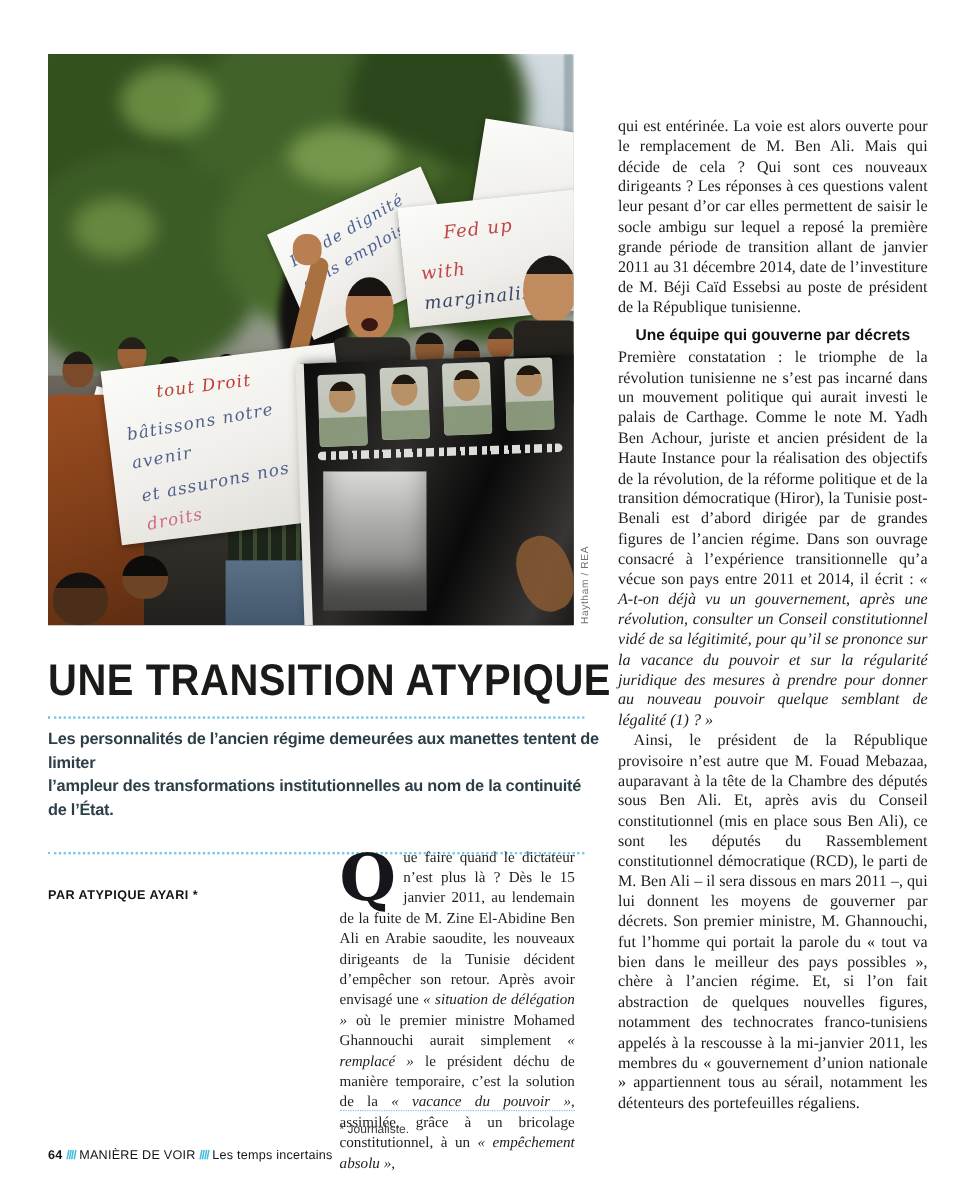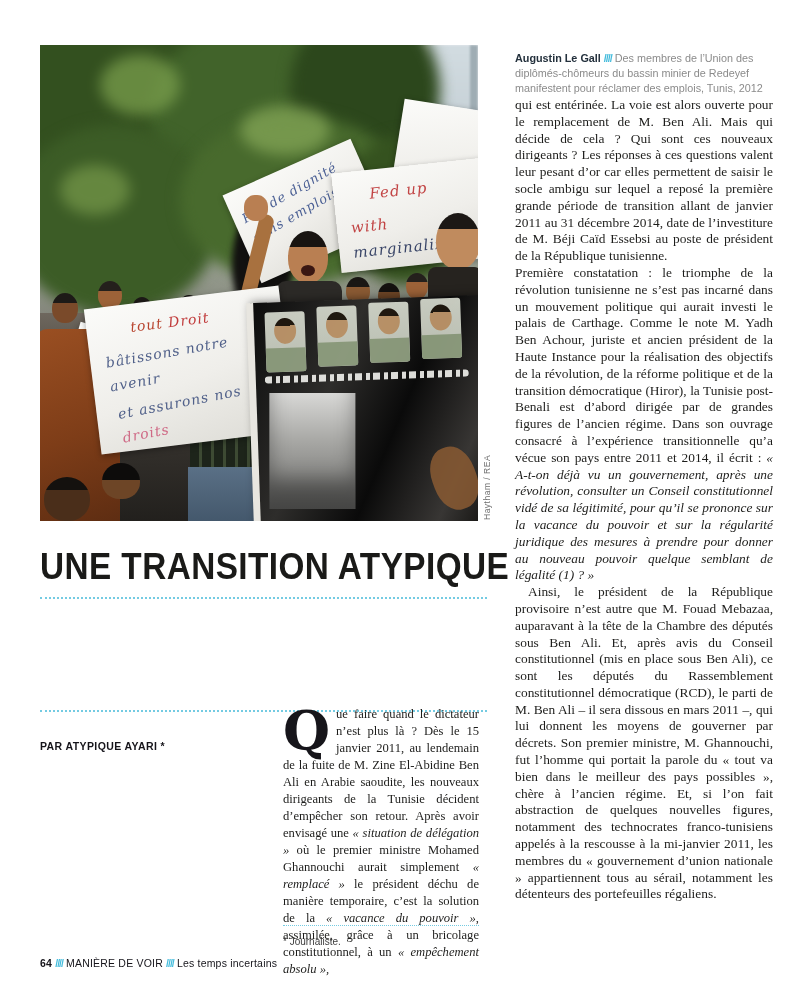--- a/index.html
+++ b/index.html
@@ -177,35 +177,33 @@
         </div>
       <div class="arabic-line" style="left:12px;top:74px;width:204px;"></div>
       <div style="position:absolute;left:14px;top:92px;width:86px;height:116px;
            background:linear-gradient(180deg,#d8d8d6 0%,#a9a9a6 40%,#6a6a68 100%);box-shadow:inset 0 -30px 20px rgba(0,0,0,.35);transform:rotate(2deg);"></div>
       <div class="hand" style="left:176px;top:150px;width:44px;height:64px;background:#8a5a33;opacity:.85;transform:rotate(-18deg);"></div>
     </div>
   </figure>
 
   <div class="photo-credit">Haytham / REA</div>
 
-  <p class="caption">
-    <b>Augustin Le Gall</b>
-    <span class="slashes">////</span>
-    <span>Des membres de l’Union des diplômés-chômeurs du bassin minier de Redeyef manifestent pour réclamer des emplois, Tunis, 2012</span>
-  </p>
 
   <div class="col-right">
     <p>qui est entérinée. La voie est alors ouverte pour le remplacement de M. Ben Ali. Mais qui décide de cela ? Qui sont ces nouveaux dirigeants ? Les réponses à ces questions valent leur pesant d’or car elles permettent de saisir le socle ambigu sur lequel a reposé la première grande période de transition allant de janvier 2011 au 31 décembre 2014, date de l’investiture de M. Béji Caïd Essebsi au poste de président de la République tunisienne.</p>
+    <p class="crosshead">Une équipe qui gouverne par décrets</p>
     <p><span>Première constatation : le triomphe de la révolution tunisienne ne s’est pas incarné dans un mouvement politique qui aurait investi le palais de Carthage. Comme le note M. Yadh Ben Achour, juriste et ancien président de la Haute Instance pour la réalisation des objectifs de la révolution, de la réforme politique et de la transition démocratique (Hiror), la Tunisie post-Benali est d’abord dirigée par de grandes figures de l’ancien régime. Dans son ouvrage consacré à l’expérience transitionnelle qu’a vécue son pays entre 2011 et 2014, il écrit : </span><em>« A-t-on déjà vu un gouvernement, après une révolution, consulter un Conseil constitutionnel vidé de sa légitimité, pour qu’il se prononce sur la vacance du pouvoir et sur la régularité juridique des mesures à prendre pour donner au nouveau pouvoir quelque semblant de légalité (1) ? »</em></p>
     <p class="indent">Ainsi, le président de la République provisoire n’est autre que M. Fouad Mebazaa, auparavant à la tête de la Chambre des députés sous Ben Ali. Et, après avis du Conseil constitutionnel (mis en place sous Ben Ali), ce sont les députés du Rassemblement constitutionnel démocratique (RCD), le parti de M. Ben Ali – il sera dissous en mars 2011 –, qui lui donnent les moyens de gouverner par décrets. Son premier ministre, M. Ghannouchi, fut l’homme qui portait la parole du « tout va bien dans le meilleur des pays possibles », chère à l’ancien régime. Et, si l’on fait abstraction de quelques nouvelles figures, notamment des technocrates franco-tunisiens appelés à la rescousse à la mi-janvier 2011, les membres du « gouvernement d’union nationale » appartiennent tous au sérail, notamment les détenteurs des portefeuilles régaliens.</p>
   </div>
 
   <h1 class="headline">UNE TRANSITION ATYPIQUE</h1>
   <div class="dotrule rule1"></div>
   <div class="standfirst">
+    <div>Les personnalités de l’ancien régime demeurées aux manettes tentent de limiter</div>
+    <div>l’ampleur des transformations institutionnelles au nom de la continuité de l’État.</div>
   </div>
   <div class="dotrule rule2"></div>
   <p class="byline">PAR ATYPIQUE AYARI *</p>
 
   <div class="col-left">
     <span class="dropcap">Q</span><span>ue faire quand le dictateur n’est plus là ? Dès le 15 janvier 2011, au lendemain de la fuite de M. Zine El-Abidine Ben Ali en Arabie saoudite, les nouveaux dirigeants de la Tunisie décident d’empêcher son retour. Après avoir envisagé une </span><em>« situation de délégation »</em><span> où le premier ministre Mohamed Ghannouchi aurait simplement </span><em>« remplacé »</em><span> le président déchu de manière temporaire, c’est la solution de la </span><em>« vacance du pouvoir »</em><span>, assimilée, grâce à un bricolage constitutionnel, à un </span><em>« empêchement absolu »,</em>
   </div>
 
   <div class="dotrule footnote-rule"></div>
   <p class="footnote">* Journaliste.</p>

